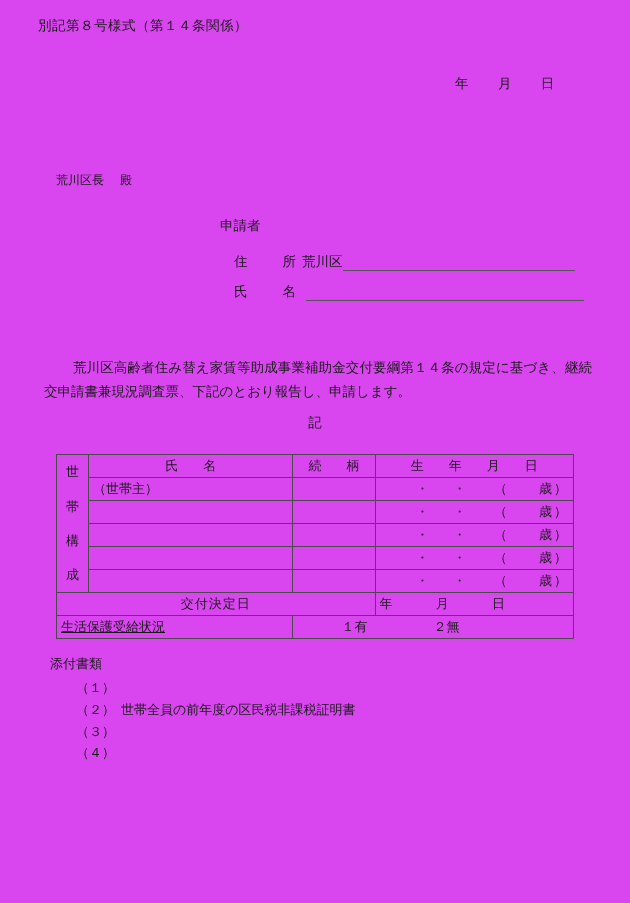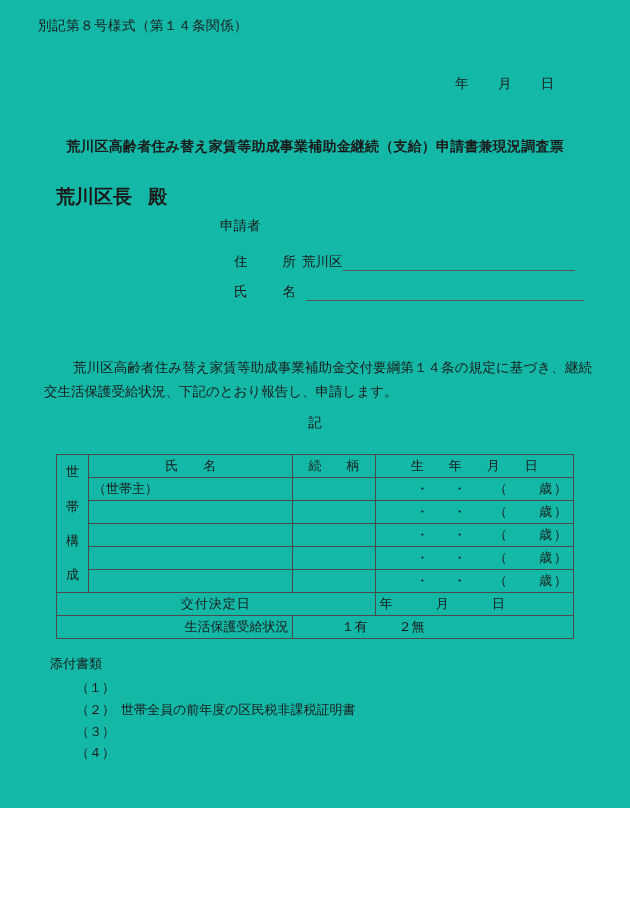--- a/index.html
+++ b/index.html
@@ -7,22 +7,22 @@
     padding: 0;
     background: #ffffff;
   }
   body {
     font-family: "Liberation Serif", "DejaVu Serif", serif;
     color: #1a1a1a;
   }
   .page {
     position: relative;
     width: 630px;
-    height: 808px;
-    background: #14b8a6;
+    height: 903px;
+    background: #d946ef;
     overflow: hidden;
     box-sizing: border-box;
   }
 
   
   .form-code {
     position: absolute;
     left: 38px;
     top: 17px;
     font-size: 13.5px;
@@ -49,24 +49,23 @@
     font-size: 14px;
     font-weight: bold;
     letter-spacing: .2px;
     white-space: nowrap;
   }
 
   
   .addressee {
     position: absolute;
     left: 56px;
-    top: 184px;
-    font-size: 19px;
-    white-space: nowrap;
-    font-weight: bold;
+    top: 172px;
+    font-size: 12px;
+    white-space: nowrap;
   }
   .addressee .honorific { margin-left: 16px; }
 
   
   .applicant {
     position: absolute;
     left: 220px;
     top: 217px;
     font-size: 13.5px;
   }
@@ -179,24 +178,24 @@
     text-align: center;
     letter-spacing: 1px;
   }
   td.decision-date {
     text-align: left;
     padding-left: 28px;
   }
   td.decision-date span { margin-right: 40px; }
   td.decision-date span:last-child { margin-right: 0; }
 
-  td.welfare-label { text-align: right; letter-spacing: 0; }
+  td.welfare-label { text-align: left; letter-spacing: 0; text-decoration: underline; }
   td.welfare-opts { text-align: left; padding-left: 0; }
   td.welfare-opts .opt { display: inline-block; }
-  td.welfare-opts .opt.first { margin-left: 44px; margin-right: 31px; }
+  td.welfare-opts .opt.first { margin-left: 44px; margin-right: 66px; }
 
   
   .attachments {
     position: absolute;
     left: 50px;
     top: 655px;
     width: 560px;
     font-size: 13px;
   }
   .attach-heading { margin-bottom: 4px; white-space: nowrap; }
@@ -216,21 +215,20 @@
 <div class="page">
 
   <div class="form-code">別記第８号様式（第１４条関係）</div>
 
   <div class="date-line">
     <span>年</span>
     <span>月</span>
     <span>日</span>
   </div>
 
-  <div class="doc-title">荒川区高齢者住み替え家賃等助成事業補助金継続（支給）申請書兼現況調査票</div>
 
   <div class="addressee">
     <span>荒川区長</span><span class="honorific">殿</span>
   </div>
 
   <div class="applicant">
     <div class="applicant-heading">申請者</div>
 
     <div class="field-row addr">
       <span class="field-label">
@@ -245,21 +243,21 @@
       <span class="field-label">
         <span>氏</span>
           <span>名</span>
       </span>
       <span class="field-rule"></span>
     </div>
 
   </div>
 
   <div class="body-text">
-    <span class="indent">荒川区高齢者住み替え家賃等助成事業補助金交付要綱第１４条の規定に基づき、継続交</span><span>生活保護受給状況、下記のとおり報告し、申請します。</span>
+    <span class="indent">荒川区高齢者住み替え家賃等助成事業補助金交付要綱第１４条の規定に基づき、継続交</span><span>申請書兼現況調査票、下記のとおり報告し、申請します。</span>
   </div>
 
   <div class="ki-mark">記</div>
 
   <div class="tbl-wrap">
     <table class="form-table">
       <colgroup>
         <col class="col-vert">
           <col class="col-name">
           <col class="col-rel">

